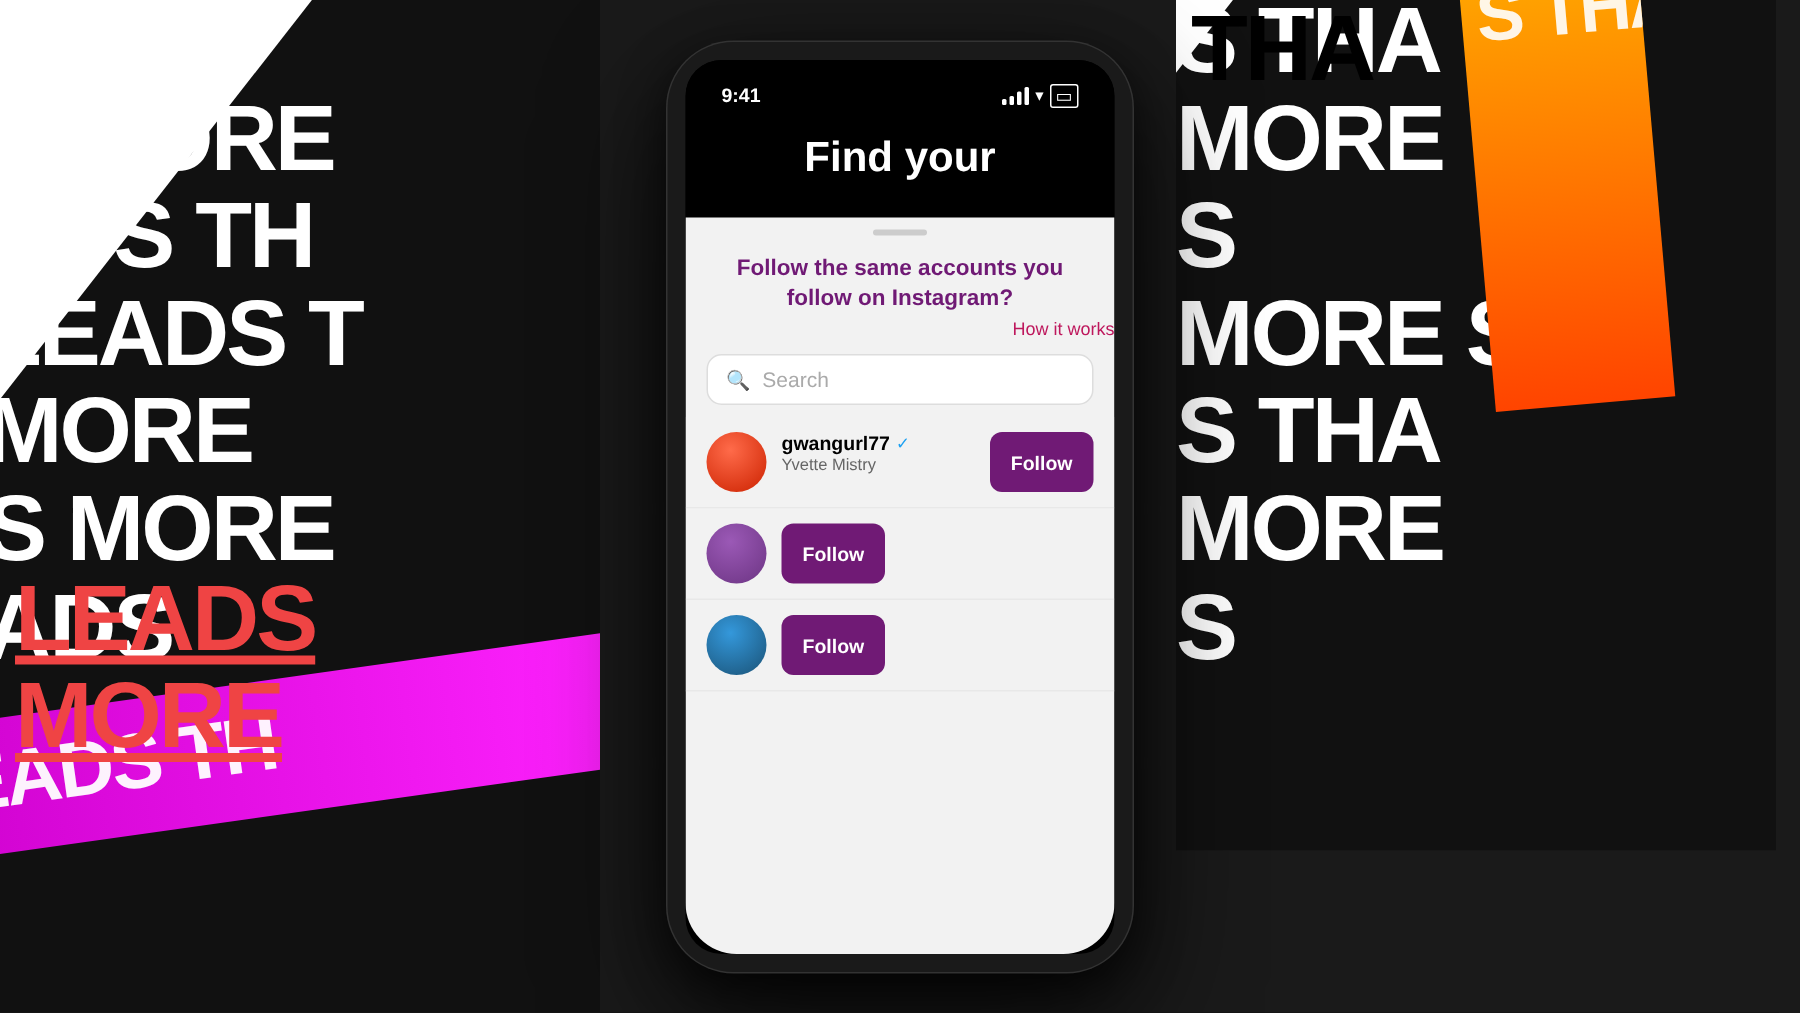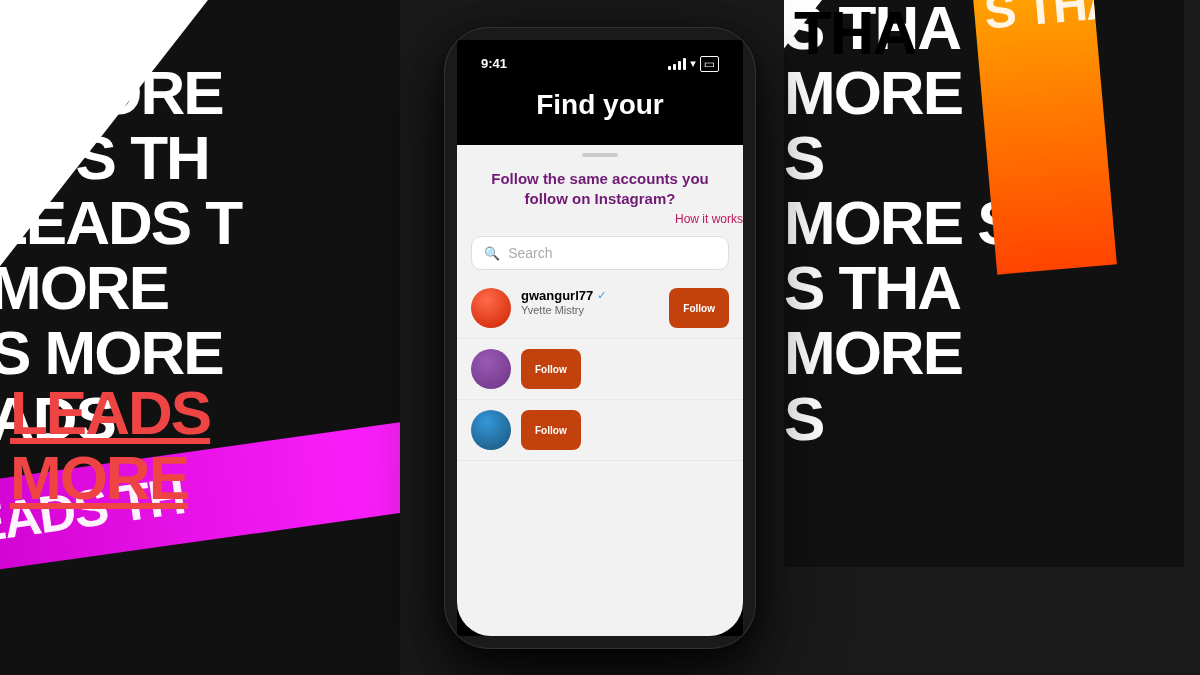--- a/index.html
+++ b/index.html
@@ -31,21 +31,21 @@
       box-shadow:
         0 0 0 1px #333,
         0 30px 80px rgba(0,0,0,0.8),
         0 10px 30px rgba(0,0,0,0.6);
     }
 
     .phone-inner {
       width: 100%;
       height: 100%;
       background: #000;
-      border-radius: 4px;
+      border-radius: 24px;
       overflow: hidden;
       display: flex;
       flex-direction: column;
     }
 
     
     .phone-dark-top {
       background: #000;
       padding: 16px 20px 24px;
       flex-shrink: 0;
@@ -210,26 +210,26 @@
       font-size: 11px;
     }
 
     .user-display-name {
       font-size: 11px;
       color: #666;
       margin-top: 1px;
     }
 
     .follow-button {
-      background: #c2410c;
+      background: #701a75;
       color: #fff;
       border: none;
       border-radius: 8px;
       padding: 6px 14px;
-      font-size: 10px;
+      font-size: 13px;
       font-weight: 600;
       cursor: pointer;
       flex-shrink: 0;
     }
 
     
     .bg-canvas {
       position: absolute;
       inset: 0;
     }

